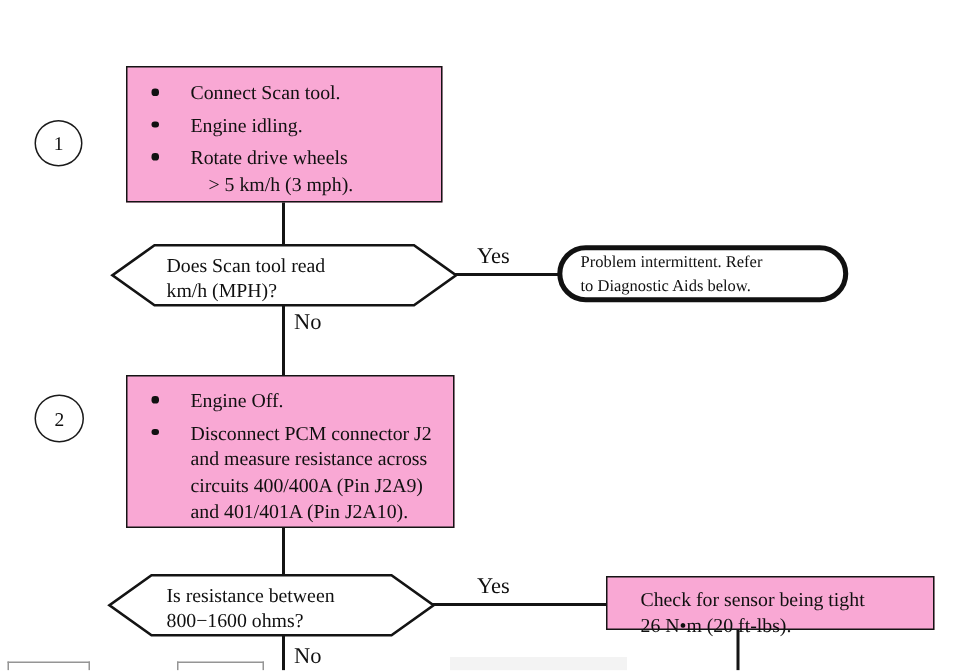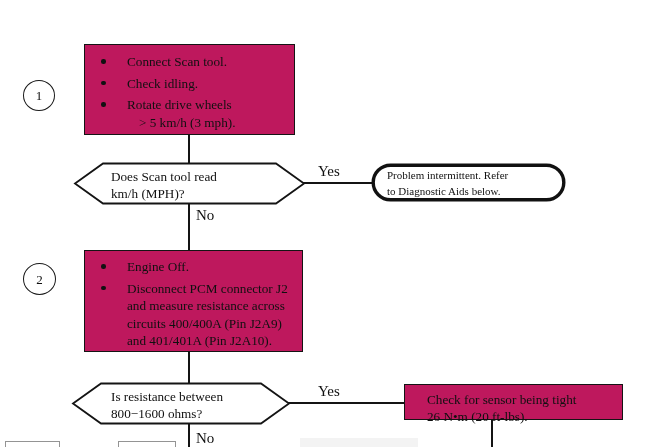--- a/index.html
+++ b/index.html
@@ -27,21 +27,21 @@
     justify-content: center;
     font-size: 13px;
     line-height: 1;
     background: #fff;
   }
 
   
   .proc-box {
     position: absolute;
     border: 1.7px solid #141414;
-    background: #be185d;
+    background: #f9a8d4;
     box-sizing: border-box;
   }
   .bullet-list {
     list-style: none;
     margin: 0;
     padding: 0;
   }
   .bullet-list li {
     position: relative;
     padding-left: 42px;
@@ -134,21 +134,21 @@
   </div>
 
   <div class="proc-box" style="left:84px; top:44px; width:211px; height:91px;">
     <ul class="bullet-list" style="padding-top:8px;">
       <li>
         <span class="bullet-dot"></span>
         <span>Connect Scan tool.</span>
       </li>
       <li>
         <span class="bullet-dot"></span>
-        <span>Check idling.</span>
+        <span>Engine idling.</span>
       </li>
       <li>
         <span class="bullet-dot"></span>
         <span>Rotate drive wheels</span>
         <span class="cont">&gt; 5 km/h (3 mph).</span>
       </li>
     </ul>
   </div>
 
   <div class="conn-v" style="left:188px; top:135px; height:29px;"></div>

